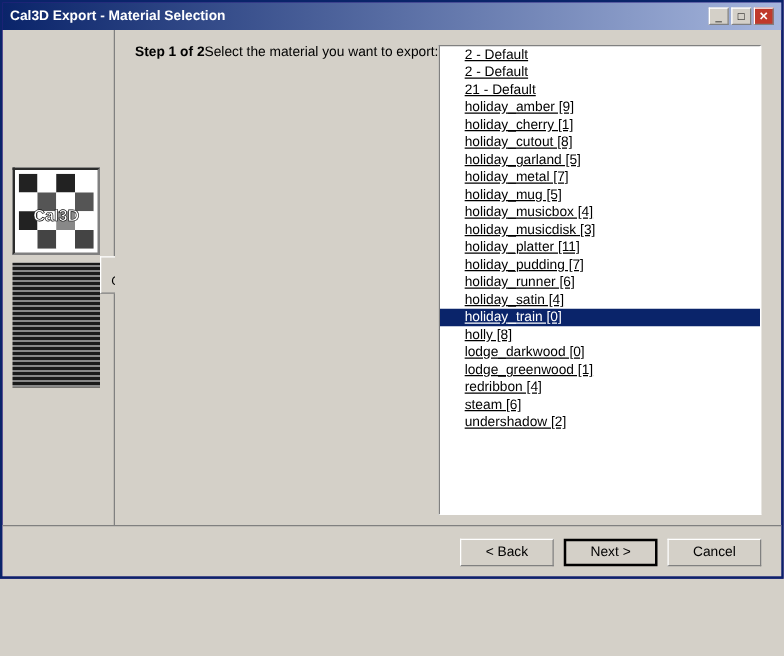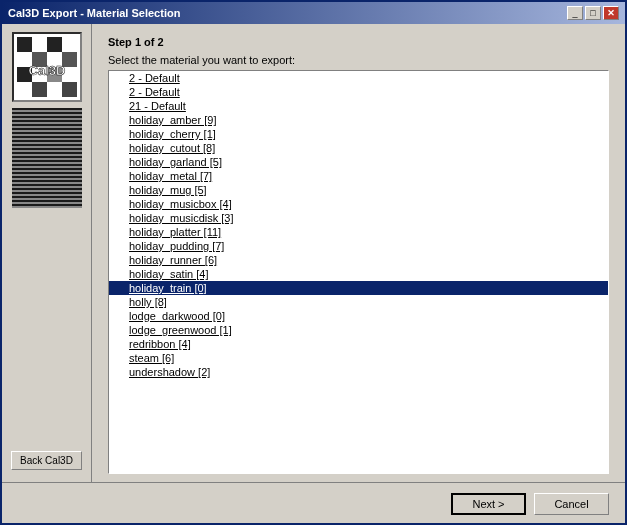--- a/index.html
+++ b/index.html
@@ -8,21 +8,21 @@
       font-size: 11px;
       background: #d4d0c8;
       width: 627px;
       height: 525px;
       overflow: hidden;
     }
 
     
     .window {
       width: 627px;
-      height: 525px;
+      height: 463px;
       border: 2px solid #0a246a;
       background: #4c1d95;
       display: flex;
       flex-direction: column;
     }
 
     .title-bar {
       background: linear-gradient(to right, #0a246a, #a6b6dd);
       color: white;
       padding: 3px 6px;
@@ -69,21 +69,21 @@
       display: flex;
       flex: 1;
       overflow: hidden;
     }
 
     
     .sidebar {
       width: 90px;
       background: #d4d0c8;
       display: flex;
-      flex-direction: column;
+      flex-direction: row;
       align-items: center;
       border-right: 1px solid #808080;
       padding: 8px;
       flex-shrink: 0;
     }
 
     .sidebar-bottom {
       flex: 1;
       display: flex;
       align-items: flex-end;
@@ -97,21 +97,21 @@
       padding: 3px 8px;
       font-size: 10px;
       cursor: pointer;
       font-family: 'Tahoma', 'Arial', sans-serif;
     }
 
     
     .main-panel {
       flex: 1;
       display: flex;
-      flex-direction: column;
+      flex-direction: row;
       padding: 12px 16px 8px 16px;
       background: #d4d0c8;
     }
 
     .step-label {
       font-weight: bold;
       margin-bottom: 6px;
       font-size: 11px;
     }
 
@@ -311,16 +311,17 @@
             <div class="list-item">lodge_greenwood [1]</div>
             <div class="list-item">redribbon [4]</div>
             <div class="list-item">steam [6]</div>
             <div class="list-item">undershadow [2]</div>
           </div>
       </div>
     </div>
   </div>
 
   <div class="button-row">
+    <button class="dialog-btn">&lt; Back</button>
     <button class="dialog-btn default-btn">Next &gt;</button>
     <button class="dialog-btn">Cancel</button>
   </div>
 </div>
 
 </body></html>

